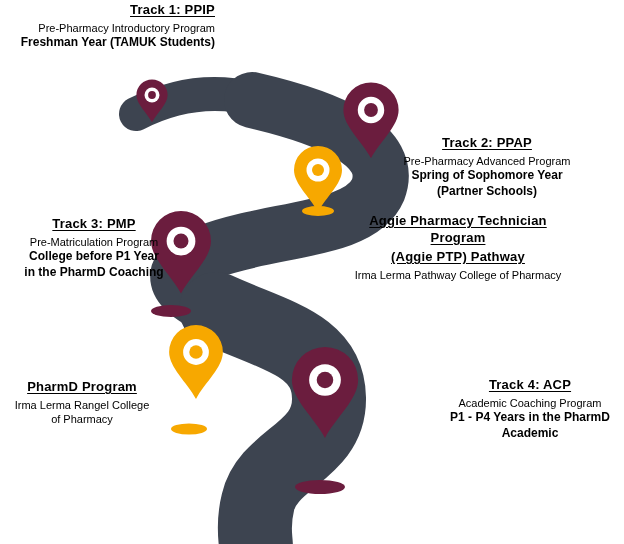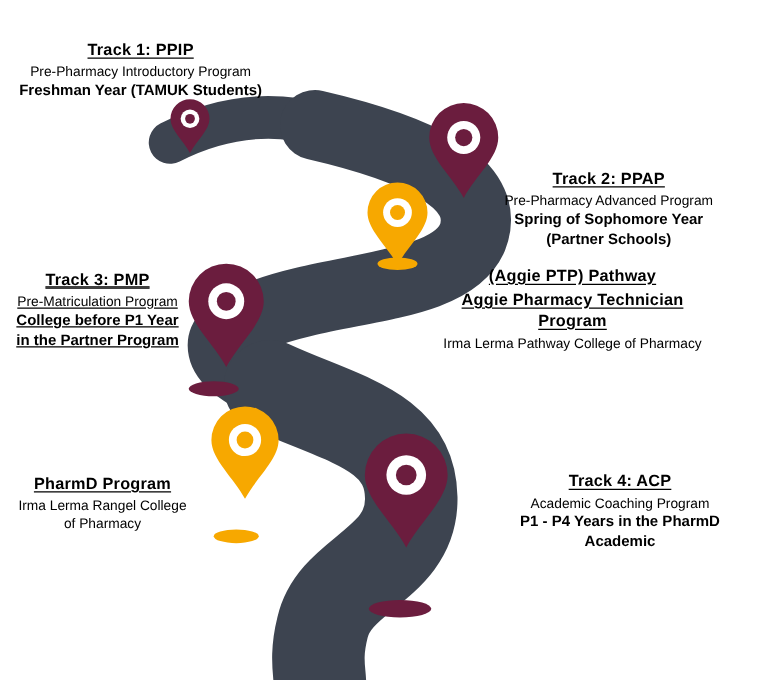--- a/index.html
+++ b/index.html
@@ -71,48 +71,48 @@
         </g>
         <g transform="translate(325,380) scale(1.38)">
           <path d="M0 42 C-8 27 -24 14 -24 0 A24 24 0 1 1 24 0 C24 14 8 27 0 42 Z" fill="#6b1d3e"></path>
           <circle r="11.5" fill="#ffffff"></circle>
           <circle r="6" fill="#6b1d3e"></circle>
         </g>
       </g>
   </svg>
 
   <div id="labels">
-      <div class="label" style="left: 10px; top: 32px; width: 205px;">
+      <div class="label" style="left: 10px; top: 2px; width: 205px; text-align: right;">
         <span class="t-heading">Track 1: PPIP</span>
         <span class="t-normal">Pre-Pharmacy Introductory Program</span>
         <span class="t-bold">Freshman Year (TAMUK Students)</span>
       </div>
       <div class="label" style="left: 397px; top: 93px; width: 180px; margin-top: 42px;">
         <span class="t-heading">Track 2: PPAP</span>
         <span class="t-normal">Pre-Pharmacy Advanced Program</span>
         <span class="t-bold">Spring of Sophomore Year</span>
         <span class="t-bold">(Partner Schools)</span>
       </div>
-      <div class="label" style="left: 2px; top: 216px; width: 152px; text-decoration: underline;">
+      <div class="label" style="left: 18px; top: 216px; width: 152px;">
         <span class="t-heading">Track 3: PMP</span>
         <span class="t-normal">Pre-Matriculation Program</span>
         <span class="t-bold">College before P1 Year</span>
-        <span class="t-bold">in the Partner Program</span>
+        <span class="t-bold">in the PharmD Coaching</span>
       </div>
       <div class="label" style="left: 342px; top: 213px; width: 232px;">
+        <span class="t-heading">Aggie Pharmacy Technician Program</span>
         <span class="t-heading">(Aggie PTP) Pathway</span>
-        <span class="t-heading">Aggie Pharmacy Technician Program</span>
         <span class="t-normal">Irma Lerma Pathway College of Pharmacy</span>
       </div>
       <div class="label" style="left: 7px; top: 379px; width: 150px;">
         <span class="t-heading">PharmD Program</span>
         <span class="t-normal">Irma Lerma Rangel College</span>
         <span class="t-normal">of Pharmacy</span>
       </div>
-      <div class="label" style="left: 411px; top: 377px; width: 170px;">
+      <div class="label" style="left: 445px; top: 377px; width: 170px;">
         <span class="t-heading">Track 4: ACP</span>
         <span class="t-normal">Academic Coaching Program</span>
         <span class="t-bold">P1 - P4 Years in the PharmD</span>
         <span class="t-bold">Academic</span>
       </div>
     </div>
 
 </div>
 
 </body></html>

